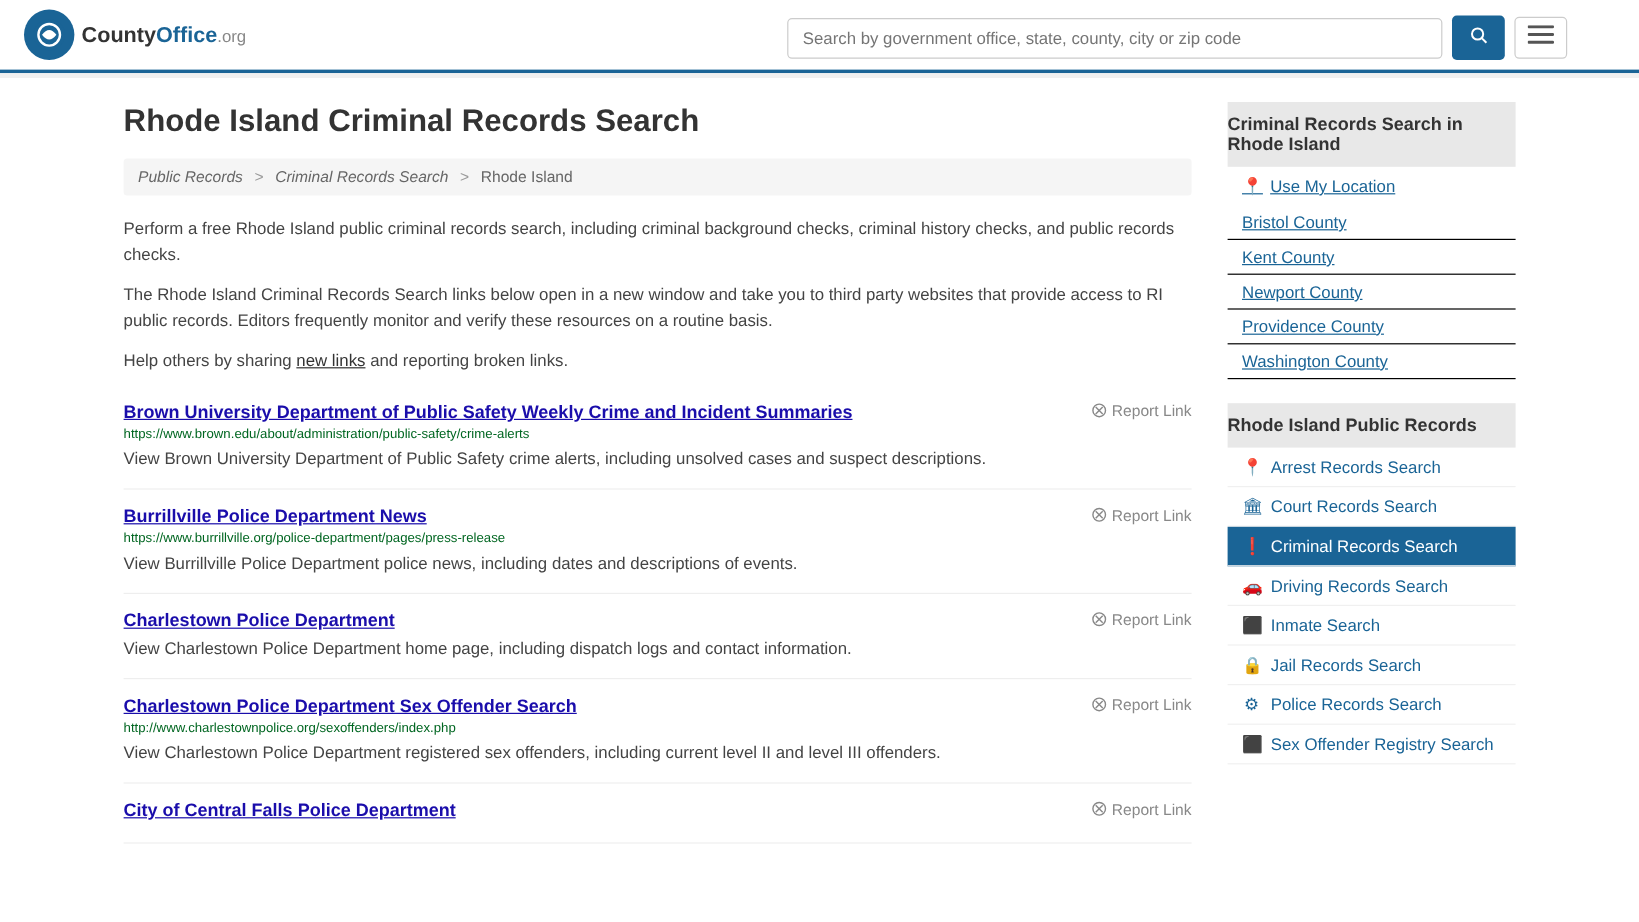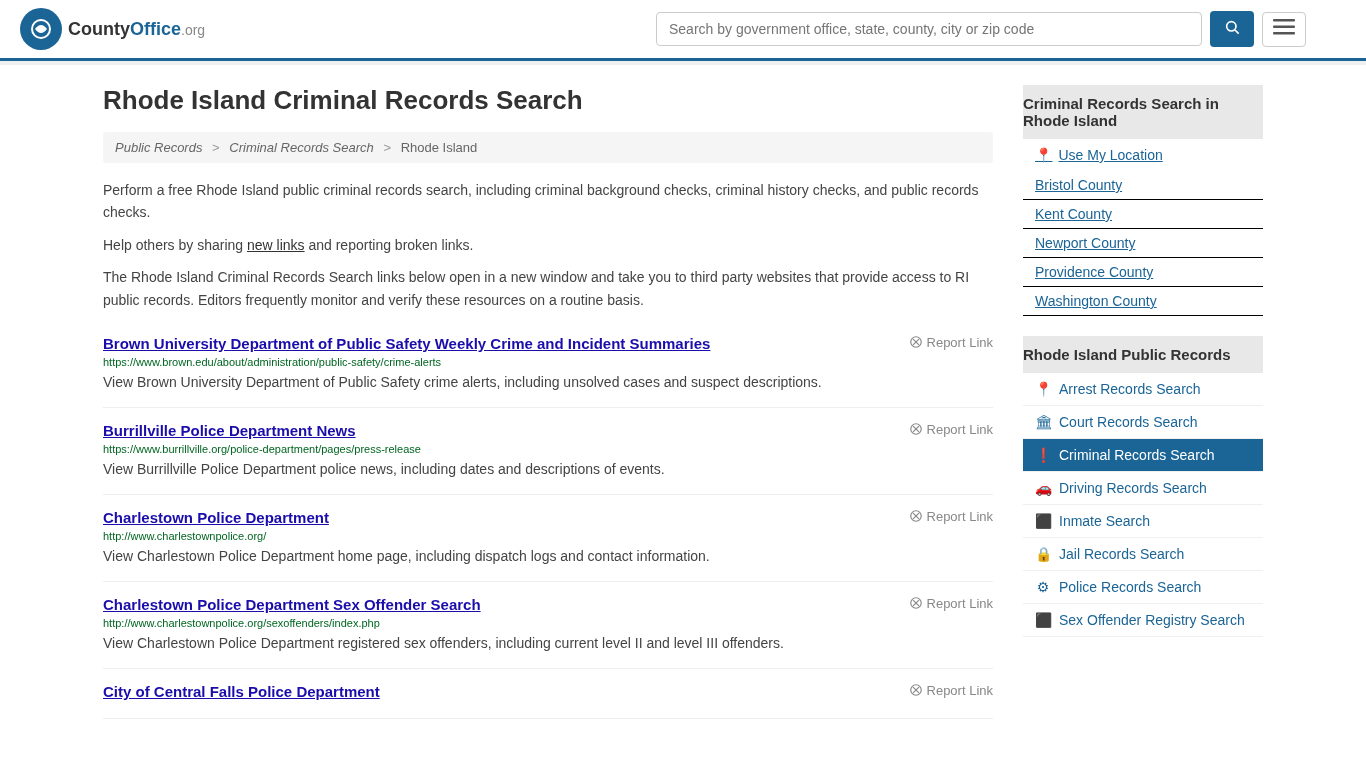--- a/index.html
+++ b/index.html
@@ -4,21 +4,21 @@
   <style>
     * { box-sizing: border-box; margin: 0; padding: 0; }
     body { font-family: Arial, sans-serif; font-size: 14px; color: #333; background: #fff; }
 
     
     .header {
       background: #fff;
       border-bottom: 3px solid #1a6496;
       padding: 8px 20px;
       display: flex;
-      align-items: center;
+      align-items: flex-end;
       justify-content: space-between;
     }
     .logo-area {
       display: flex;
       align-items: center;
       gap: 6px;
     }
     .logo-circle {
       width: 42px;
       height: 42px;
@@ -280,24 +280,24 @@
 
     <div class="breadcrumb">
       <a>Public Records</a>
       <span class="sep">&gt;</span>
       <a>Criminal Records Search</a>
       <span class="sep">&gt;</span>
       <span>Rhode Island</span>
     </div>
 
     <p class="desc-text">Perform a free Rhode Island public criminal records search, including criminal background checks, criminal history checks, and public records checks.</p>
+    <p class="desc-text">The Rhode Island Criminal Records Search links below open in a new window and take you to third party websites that provide access to RI public records. Editors frequently monitor and verify these resources on a routine basis.</p>
     <p class="desc-text">
       <span>Help others by sharing </span><a>new links</a><span> and reporting broken links.</span>
     </p>
-    <p class="desc-text">The Rhode Island Criminal Records Search links below open in a new window and take you to third party websites that provide access to RI public records. Editors frequently monitor and verify these resources on a routine basis.</p>
 
     <div>
 
       <div class="result-item">
         <div class="result-header">
           <span class="result-title">Brown University Department of Public Safety Weekly Crime and Incident Summaries</span>
           <span class="report-link">
             <svg viewBox="0 0 24 24" fill="none" stroke="#888" stroke-width="2">
                 <circle cx="12" cy="12" r="9"></circle>
                 <line x1="7" y1="7" x2="17" y2="17"></line>
@@ -331,21 +331,20 @@
           <span class="result-title">Charlestown Police Department</span>
           <span class="report-link">
             <svg viewBox="0 0 24 24" fill="none" stroke="#888" stroke-width="2">
                 <circle cx="12" cy="12" r="9"></circle>
                 <line x1="7" y1="7" x2="17" y2="17"></line>
                 <line x1="17" y1="7" x2="7" y2="17"></line>
               </svg>
             <span>Report Link</span>
           </span>
         </div>
-        <div class="result-url">http://www.charlestownpolice.org/</div>
         <div class="result-desc">View Charlestown Police Department home page, including dispatch logs and contact information.</div>
       </div>
 
       <div class="result-item">
         <div class="result-header">
           <span class="result-title">Charlestown Police Department Sex Offender Search</span>
           <span class="report-link">
             <svg viewBox="0 0 24 24" fill="none" stroke="#888" stroke-width="2">
                 <circle cx="12" cy="12" r="9"></circle>
                 <line x1="7" y1="7" x2="17" y2="17"></line>

